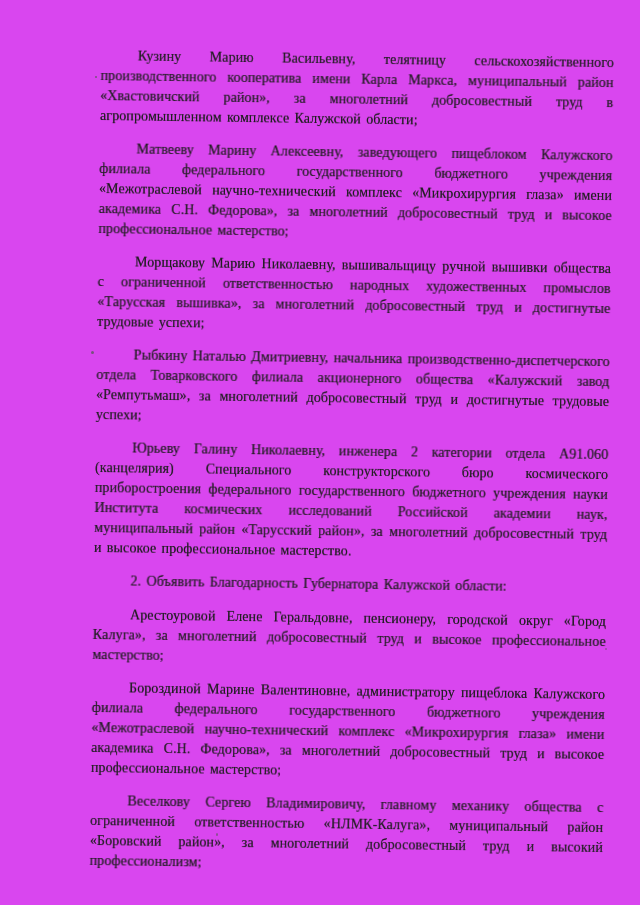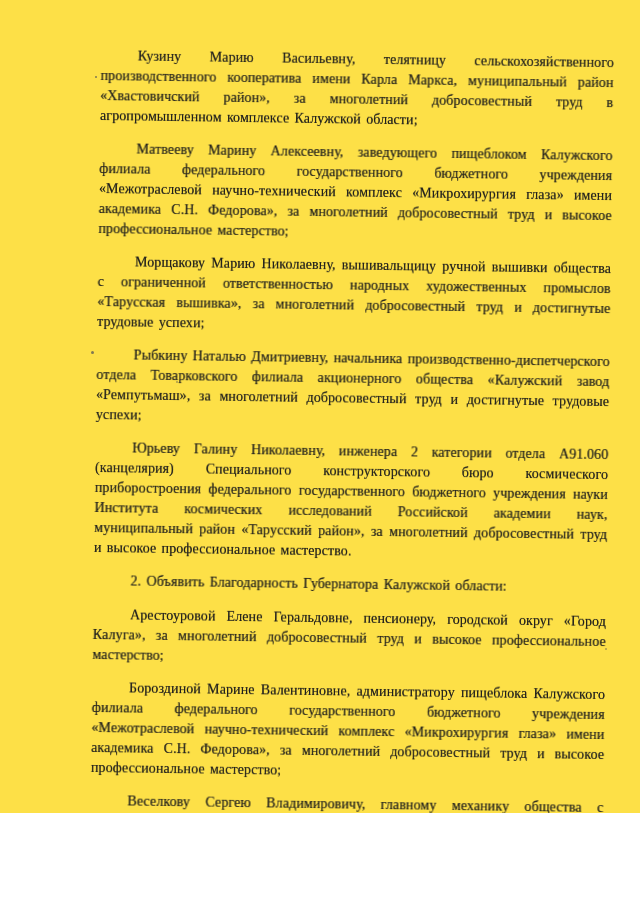--- a/index.html
+++ b/index.html
@@ -3,22 +3,22 @@
 <meta charset="utf-8">
 <style>
   html, body {
     margin: 0;
     padding: 0;
     background: #ffffff;
   }
   .page {
     position: relative;
     width: 640px;
-    height: 813px;
-    background: #fde047;
+    height: 905px;
+    background: #d946ef;
     overflow: hidden;
   }
   .scan-content {
     position: absolute;
     left: 101px;
     top: 46px;
     width: 513px;
     transform: rotate(0.8deg);
     transform-origin: 0 0;
     font-family: "Liberation Serif", "DejaVu Serif", serif;

